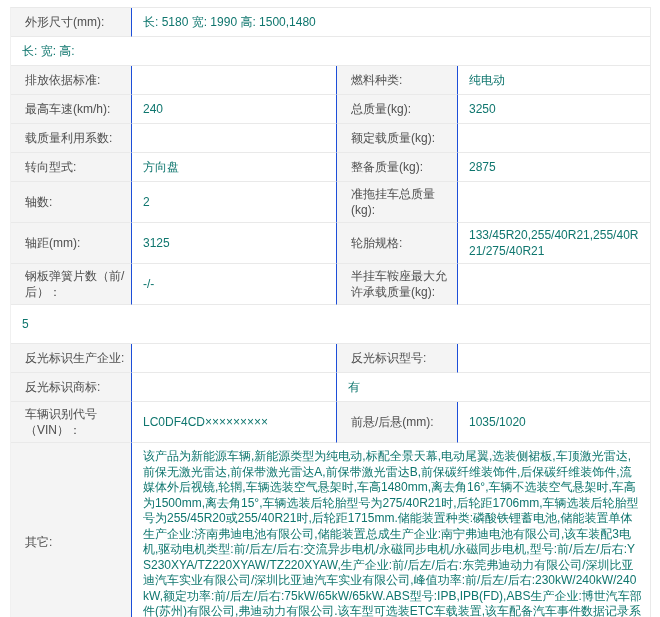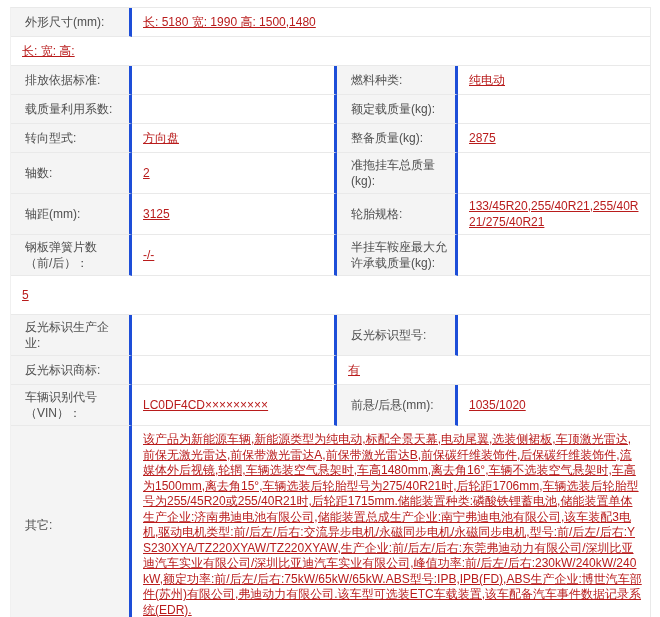--- a/index.html
+++ b/index.html
@@ -22,41 +22,40 @@
     background:#fff;
   }
   .row{
     display:flex;
     align-items:stretch;
     width:100%;
   }
   .cell{
     box-sizing:border-box;
     border-bottom:1px solid #e9e9e9;
-    border-right:3px solid #1d4ed8;
+    border-right:1px solid #1d4ed8;
     font-size:12px;
     line-height:16px;
     display:flex;
     align-items:center;
     min-height:29px;
   }
   .cell:last-child{border-right:none;}
   .label{
     width:121px;
     flex:0 0 121px;
     background:#f4f4f4;
     padding:4px 6px 4px 14px;
     color:#4f4f4f;
   }
   .value{
     padding:4px 8px 4px 11px;
     background:#ffffff;
-    color:#b91c1c;
+    color:#0f766e;
     word-break:break-all;
-    text-decoration:underline;
   }
   .value.v1{
     width:205px;
     flex:0 0 205px;
   }
   .value.flex{flex:1 1 auto;}
   .row.tall .cell{min-height:39px;}
   .row.other .value{
     line-height:15.5px;
     padding-top:6px;
@@ -72,20 +71,26 @@
       <div class="cell value flex">长: 5180 宽: 1990 高: 1500,1480</div>
     </div>
     <div class="row ">
       <div class="cell value flex">长: 宽: 高:</div>
     </div>
     <div class="row ">
       <div class="cell label">排放依据标准:</div>
       <div class="cell value v1"></div>
       <div class="cell label">燃料种类:</div>
       <div class="cell value flex">纯电动</div>
+    </div>
+    <div class="row ">
+      <div class="cell label">最高车速(km/h):</div>
+      <div class="cell value v1">240</div>
+      <div class="cell label">总质量(kg):</div>
+      <div class="cell value flex">3250</div>
     </div>
     <div class="row ">
       <div class="cell label">载质量利用系数:</div>
       <div class="cell value v1"></div>
       <div class="cell label">额定载质量(kg):</div>
       <div class="cell value flex"></div>
     </div>
     <div class="row ">
       <div class="cell label">转向型式:</div>
       <div class="cell value v1">方向盘</div>

